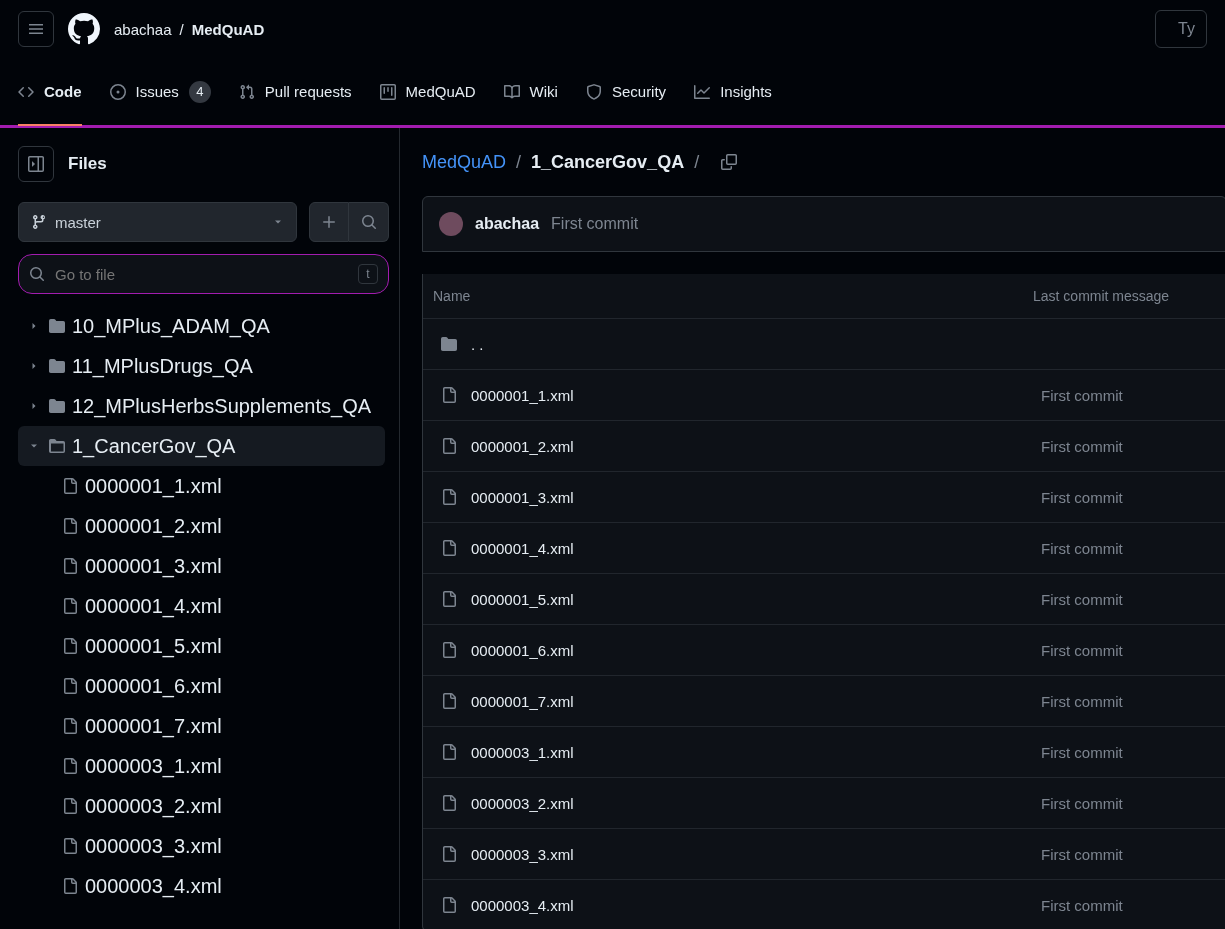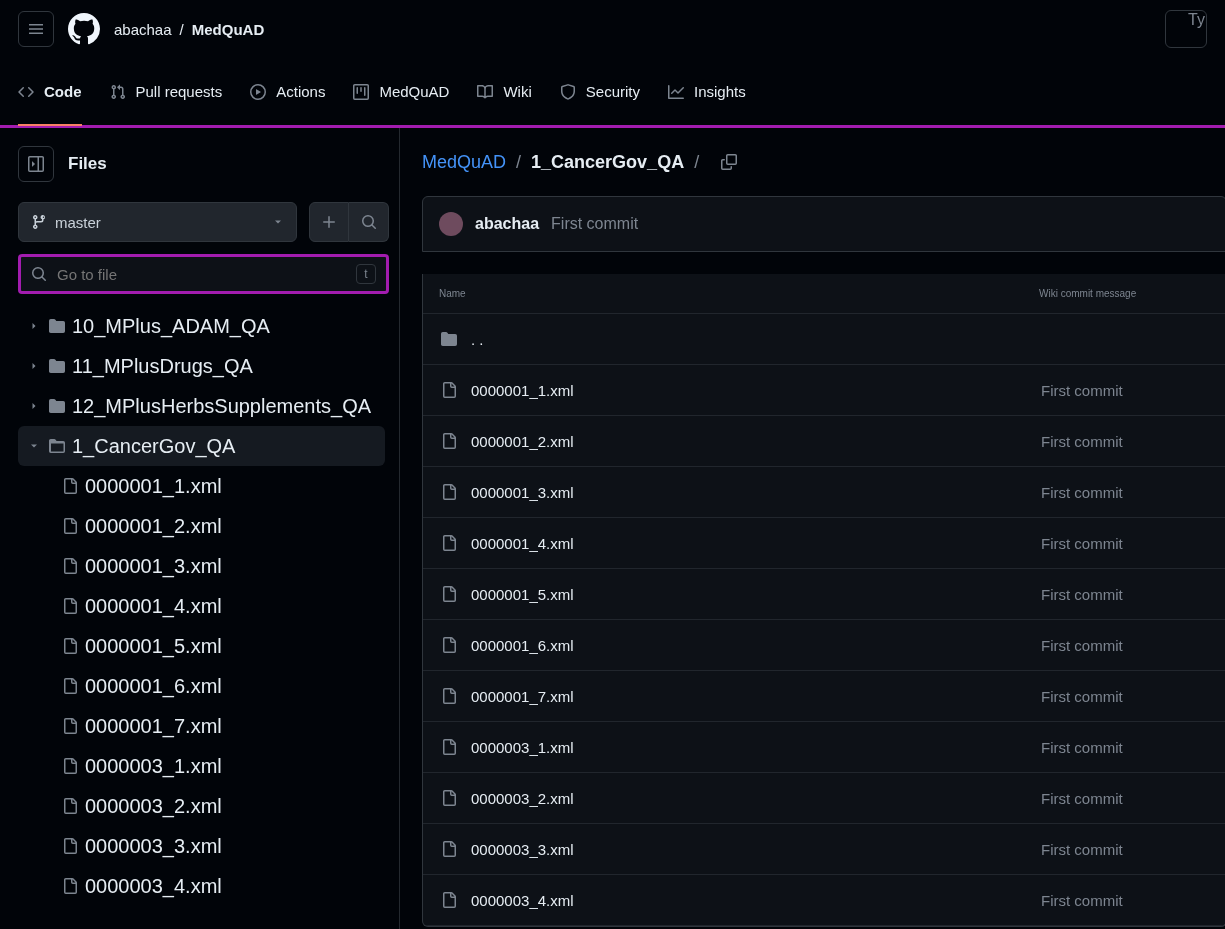--- a/index.html
+++ b/index.html
@@ -30,25 +30,25 @@
   .gh-logo { color: #f0f6fc; display:flex; align-items:center; }
   .breadcrumb-top { display:flex; align-items:center; gap:8px; font-size: 15px;}
   .bc-owner { color:#e6edf3; }
   .bc-sep { color:#e6edf3; }
   .bc-repo { color:#e6edf3; font-weight:600; }
   .searchbox {
     margin-left: auto;
     border: 1px solid #30363d;
     border-radius: 6px;
     height: 38px;
-    display:flex; 
+    display:flex; align-items:center;
     padding: 0 12px;
     color:#7d8590;
     gap:10px;
-    width: 42px;
+    width: 52px;
     overflow:hidden;
   }
   
   .repo-nav {
     display:flex;
     align-items:center;
     height: 70px;
     padding: 0 18px;
     gap: 28px;
     border-bottom: 3px solid #a21caf;
@@ -111,21 +111,21 @@
   }
   .branch-btn .caret{margin-left:auto;color:#7d8590;}
   .mini-btn{
     width:40px;height:40px;border:1px solid #30363d;background:#21262d;border-radius:6px;
     display:flex;align-items:center;justify-content:center;color:#7d8590;cursor:pointer;
   }
   .mini-group{display:flex;}
   .mini-group .mini-btn:first-child{border-radius:6px 0 0 6px;}
   .mini-group .mini-btn:last-child{border-left:none;border-radius:0 6px 6px 0;}
   .filefilter{
-    height:40px;border:3px solid #a21caf;border-radius:4px;background:#0d1117;
+    height:40px;border:1px solid #a21caf;border-radius:14px;background:#0d1117;
     display:flex;align-items:center;padding:0 10px;gap:10px;color:#7d8590;
     margin-bottom:12px;
   }
   .filefilter input{
     flex:1;background:transparent;border:none;outline:none;color:#e6edf3;font-size:15px;
   }
   .kbd{
     border:1px solid #30363d;border-radius:4px;width:20px;height:20px;font-size:12px;
     display:flex;align-items:center;justify-content:center;color:#7d8590;
   }
@@ -174,22 +174,22 @@
   .commit-card, .tablewrap{margin-right:-2px;} 
   .tablewrap{
     border:1px solid #30363d;border-top:none;border-radius:0 0 6px 6px;
     margin-top:22px;
     background:#0d1117;
     overflow:hidden;
   }
   .thead{
     display:grid;
     grid-template-columns: 600px 1fr;
-    padding:14px 16px;
-    color:#7d8590;font-size:10px;
+    padding:14px 10px;
+    color:#7d8590;font-size:14px;
     border-bottom:1px solid #21262d;
     background:#0d1117;
   }
   .trow{
     display:grid;
     grid-template-columns: 600px 1fr;
     padding:0 18px;height:51px;align-items:center;
     border-bottom:1px solid #21262d;
     font-size:15px;
   }
@@ -235,32 +235,34 @@
     <span class="tab-icon">
         <svg width="16" height="16" viewBox="0 0 16 16" fill="currentColor">
           <path d="M4.72 3.22a.75.75 0 011.06 1.06L2.06 8l3.72 3.72a.75.75 0 11-1.06 1.06L.47 8.53a.75.75 0 010-1.06l4.25-4.25zm6.56 0a.75.75 0 10-1.06 1.06L13.94 8l-3.72 3.72a.75.75 0 101.06 1.06l4.25-4.25a.75.75 0 000-1.06l-4.25-4.25z"></path>
         </svg>
       </span>
     <span>Code</span>
   </div>
   <div class="repo-tab">
     <span class="tab-icon">
         <svg width="16" height="16" viewBox="0 0 16 16" fill="currentColor">
-          <path d="M1.5 3.25a2.25 2.25 0 113 2.122v5.256a2.251 2.251 0 11-1.5 0V5.372A2.25 2.25 0 011.5 3.25zm5.677-.177L9.573.677A.25.25 0 0110 .854V2.5h1A2.5 2.5 0 0113.5 5v5.628a2.251 2.251 0 11-1.5 0V5a1 1 0 00-1-1h-1v1.646a.25.25 0 01-.427.177L7.177 3.427a.25.25 0 010-.354zM3.75 2.5a.75.75 0 100 1.5.75.75 0 000-1.5zm0 9.5a.75.75 0 100 1.5.75.75 0 000-1.5zm8.25.75a.75.75 0 101.5 0 .75.75 0 00-1.5 0z"></path>
-        </svg>
-      </span>
-    <span>Pull requests</span>
+          <path d="M8 9.5a1.5 1.5 0 100-3 1.5 1.5 0 000 3z"></path>
+          <path d="M8 0a8 8 0 100 16A8 8 0 008 0zM1.5 8a6.5 6.5 0 1113 0 6.5 6.5 0 01-13 0z"></path>
+        </svg>
+      </span>
+    <span>Issues</span>
+    <span class="counter">4</span>
   </div>
   <div class="repo-tab">
     <span class="tab-icon">
         <svg width="16" height="16" viewBox="0 0 16 16" fill="currentColor">
-          <path d="M8 0a8 8 0 100 16A8 8 0 008 0zM1.5 8a6.5 6.5 0 1113 0 6.5 6.5 0 01-13 0zm4.879-2.773l4.264 2.559a.25.25 0 010 .428l-4.264 2.559A.25.25 0 016 10.559V5.442a.25.25 0 01.379-.215z"></path>
-        </svg>
-      </span>
-    <span>Actions</span>
+          <path d="M1.5 3.25a2.25 2.25 0 113 2.122v5.256a2.251 2.251 0 11-1.5 0V5.372A2.25 2.25 0 011.5 3.25zm5.677-.177L9.573.677A.25.25 0 0110 .854V2.5h1A2.5 2.5 0 0113.5 5v5.628a2.251 2.251 0 11-1.5 0V5a1 1 0 00-1-1h-1v1.646a.25.25 0 01-.427.177L7.177 3.427a.25.25 0 010-.354zM3.75 2.5a.75.75 0 100 1.5.75.75 0 000-1.5zm0 9.5a.75.75 0 100 1.5.75.75 0 000-1.5zm8.25.75a.75.75 0 101.5 0 .75.75 0 00-1.5 0z"></path>
+        </svg>
+      </span>
+    <span>Pull requests</span>
   </div>
   <div class="repo-tab">
     <span class="tab-icon">
         <svg width="16" height="16" viewBox="0 0 16 16" fill="currentColor">
           <path d="M0 1.75C0 .784.784 0 1.75 0h12.5C15.216 0 16 .784 16 1.75v12.5A1.75 1.75 0 0114.25 16H1.75A1.75 1.75 0 010 14.25zM1.75 1.5a.25.25 0 00-.25.25v12.5c0 .138.112.25.25.25h12.5a.25.25 0 00.25-.25V1.75a.25.25 0 00-.25-.25zM11.75 3a.75.75 0 01.75.75v7.5a.75.75 0 01-1.5 0v-7.5a.75.75 0 01.75-.75zm-8.25.75a.75.75 0 011.5 0v5.5a.75.75 0 01-1.5 0zM8 3a.75.75 0 01.75.75v3.5a.75.75 0 01-1.5 0v-3.5A.75.75 0 018 3z"></path>
         </svg>
       </span>
     <span>MedQuAD</span>
   </div>
   <div class="repo-tab">
@@ -496,21 +498,21 @@
 
     <div class="commit-card">
       <div class="avatar"></div>
       <span class="commit-author">abachaa</span>
       <span class="commit-msg">First commit</span>
     </div>
 
     <div class="tablewrap">
       <div class="thead">
         <span>Name</span>
-        <span>Wiki commit message</span>
+        <span>Last commit message</span>
       </div>
       <div id="tablebody">
           <div class="trow">
             <div class="namecell parent">
               <span class="ico">
                 <svg width="16" height="16" viewBox="0 0 16 16" fill="currentColor">
                   <path d="M1.75 1A1.75 1.75 0 000 2.75v10.5C0 14.216.784 15 1.75 15h12.5A1.75 1.75 0 0016 13.25v-8.5A1.75 1.75 0 0014.25 3H7.5a.25.25 0 01-.2-.1l-.9-1.2C6.07 1.26 5.55 1 5 1H1.75z"></path>
                 </svg>
               </span>
               <span class="name">. .</span>

